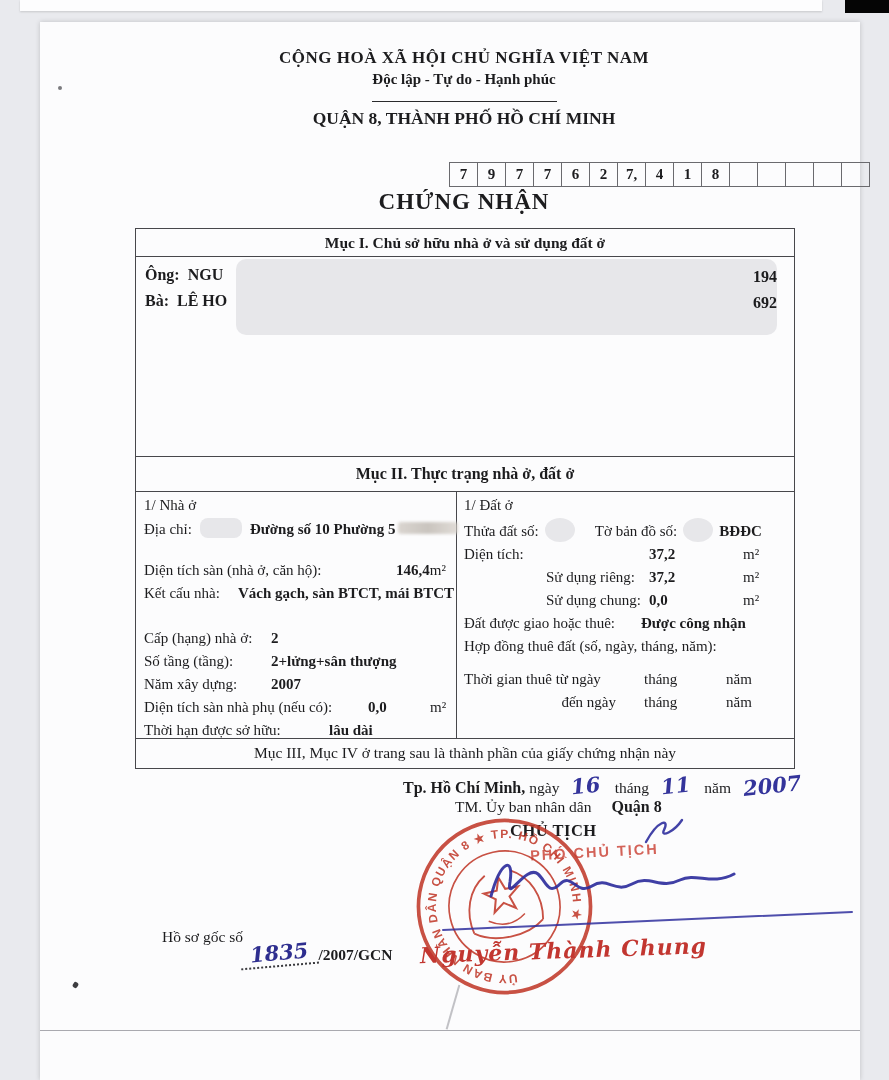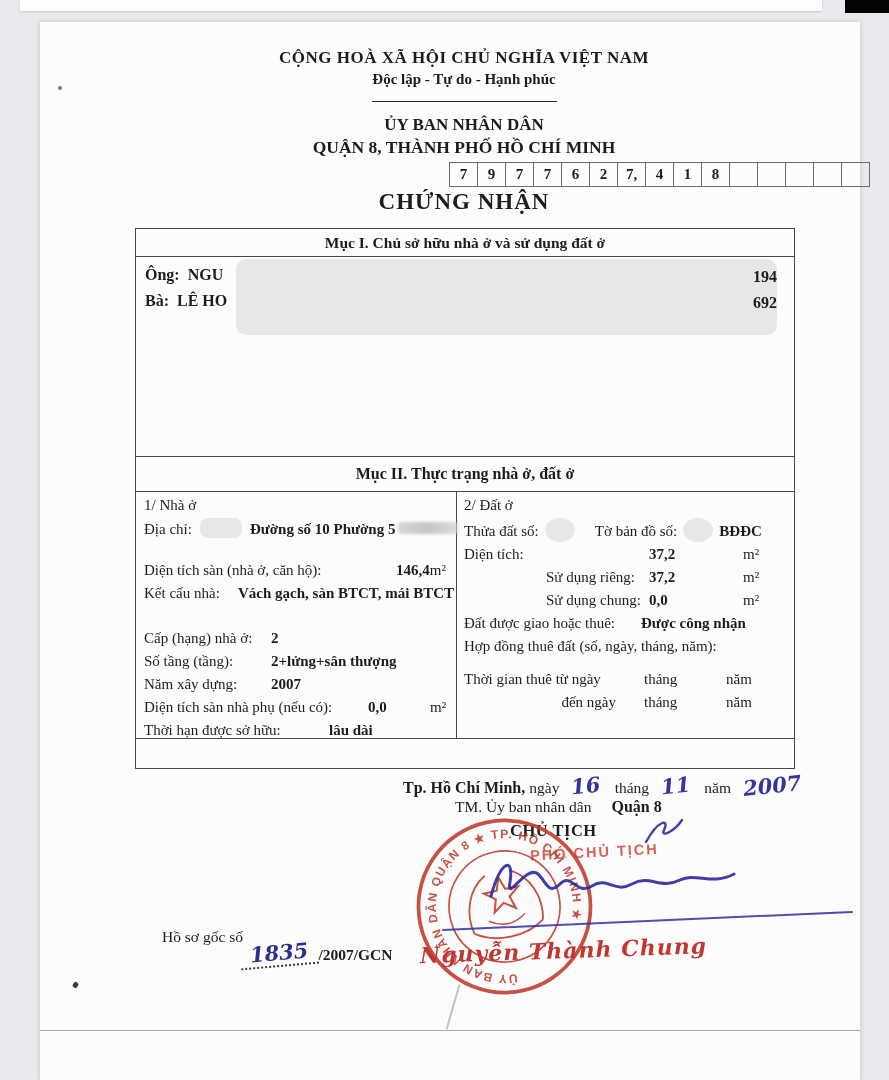--- a/index.html
+++ b/index.html
@@ -93,21 +93,20 @@
 
 <div class="a prev-strip"></div>
 <div class="a corner-black"></div>
 
 <div class="a page">
 
   <div class="a hdr">
     <div class="h-motto1">CỘNG HOÀ XÃ HỘI CHỦ NGHĨA VIỆT NAM</div>
     <div class="h-motto2">Độc lập - Tự do - Hạnh phúc</div>
     <div><span class="h-underline"></span></div>
-    <div class="h-issuer1">ỦY BAN NHÂN DÂN</div>
     <div class="h-issuer2">QUẬN 8, THÀNH PHỐ HỒ CHÍ MINH</div>
   </div>
 
   <div class="a serial">
     <span class="cell">7</span>
     <span class="cell">9</span>
     <span class="cell">7</span>
     <span class="cell">7</span>
     <span class="cell">6</span>
     <span class="cell">2</span>
@@ -179,21 +178,21 @@
           <span>m²</span>
       </div>
       <div class="ln mt2">
         <span class="w185L">Thời hạn được sở hữu:</span>
           <span class="b">lâu dài</span>
       </div>
     </div>
 
     <div class="a colR">
       <div class="ln">
-          <span>2/ Đất ở</span>
+          <span>1/ Đất ở</span>
         </div>
       <div class="mt2" style="white-space:nowrap;">
         <span>Thửa đất số:</span><span class="blob-c"></span><span style="margin-left:14px;">Tờ bản đồ số:</span><span class="blob-c"></span><span class="b">BĐĐC</span>
       </div>
       <div class="ln mt2">
         <span class="r185">Diện tích:</span>
           <span class="b r94">37,2</span>
           <span>m²</span>
       </div>
       <div class="ln mt2">
@@ -218,20 +217,21 @@
           <span class="r82">tháng</span>
           <span>năm</span>
       </div>
       <div class="ln mt2">
         <span class="r180 tr" style="padding-right:28px;box-sizing:border-box;">đến ngày</span>
           <span class="r82">tháng</span>
           <span>năm</span>
       </div>
     </div>
 
+    <div class="a s3-note">Mục III, Mục IV ở trang sau là thành phần của giấy chứng nhận này</div>
   </div>
 
   <div class="a date-line">
     <span class="pl">Tp. Hồ Chí Minh,</span>
     <span class="lbl">ngày</span>
     <span class="hw">16</span>
     <span class="lbl">tháng</span>
     <span class="hw">11</span>
     <span class="lbl">năm</span>
     <span class="hw">2007</span>

